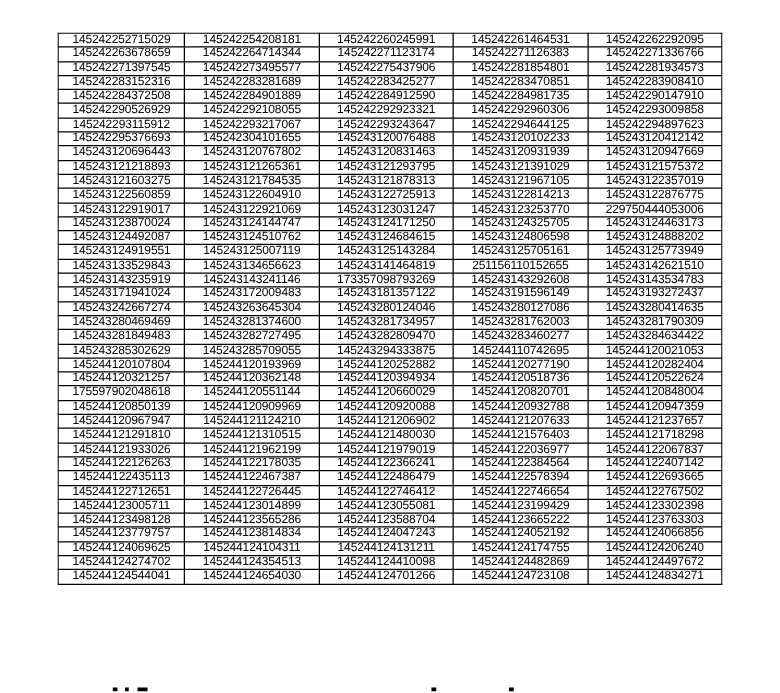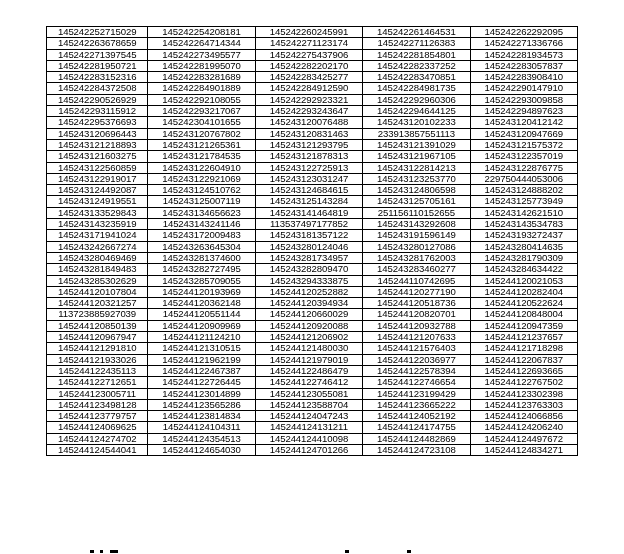--- a/index.html
+++ b/index.html
@@ -87,27 +87,20 @@
             <td>145242271336766</td>
           </tr>
           <tr>
             <td>145242271397545</td>
             <td>145242273495577</td>
             <td>145242275437906</td>
             <td>145242281854801</td>
             <td>145242281934573</td>
           </tr>
           <tr>
-            <td>145242281950721</td>
-            <td>145242281995070</td>
-            <td>145242282202170</td>
-            <td>145242282337252</td>
-            <td>145242283057837</td>
-          </tr>
-          <tr>
             <td>145242283152316</td>
             <td>145242283281689</td>
             <td>145242283425277</td>
             <td>145242283470851</td>
             <td>145242283908410</td>
           </tr>
           <tr>
             <td>145242284372508</td>
             <td>145242284901889</td>
             <td>145242284912590</td>
@@ -132,21 +125,21 @@
             <td>145242295376693</td>
             <td>145242304101655</td>
             <td>145243120076488</td>
             <td>145243120102233</td>
             <td>145243120412142</td>
           </tr>
           <tr>
             <td>145243120696443</td>
             <td>145243120767802</td>
             <td>145243120831463</td>
-            <td>233913857551113</td>
+            <td>145243120931939</td>
             <td>145243120947669</td>
           </tr>
           <tr>
             <td>145243121218893</td>
             <td>145243121265361</td>
             <td>145243121293795</td>
             <td>145243121391029</td>
             <td>145243121575372</td>
           </tr>
           <tr>
@@ -164,20 +157,27 @@
             <td>145243122876775</td>
           </tr>
           <tr>
             <td>145243122919017</td>
             <td>145243122921069</td>
             <td>145243123031247</td>
             <td>145243123253770</td>
             <td>229750444053006</td>
           </tr>
           <tr>
+            <td>145243123870024</td>
+            <td>145243124144747</td>
+            <td>145243124171250</td>
+            <td>145243124325705</td>
+            <td>145243124463173</td>
+          </tr>
+          <tr>
             <td>145243124492087</td>
             <td>145243124510762</td>
             <td>145243124684615</td>
             <td>145243124806598</td>
             <td>145243124888202</td>
           </tr>
           <tr>
             <td>145243124919551</td>
             <td>145243125007119</td>
             <td>145243125143284</td>
@@ -187,21 +187,21 @@
           <tr>
             <td>145243133529843</td>
             <td>145243134656623</td>
             <td>145243141464819</td>
             <td>251156110152655</td>
             <td>145243142621510</td>
           </tr>
           <tr>
             <td>145243143235919</td>
             <td>145243143241146</td>
-            <td>113537497177852</td>
+            <td>173357098793269</td>
             <td>145243143292608</td>
             <td>145243143534783</td>
           </tr>
           <tr>
             <td>145243171941024</td>
             <td>145243172009483</td>
             <td>145243181357122</td>
             <td>145243191596149</td>
             <td>145243193272437</td>
           </tr>
@@ -241,21 +241,21 @@
             <td>145244120282404</td>
           </tr>
           <tr>
             <td>145244120321257</td>
             <td>145244120362148</td>
             <td>145244120394934</td>
             <td>145244120518736</td>
             <td>145244120522624</td>
           </tr>
           <tr>
-            <td>113723885927039</td>
+            <td>175597902048618</td>
             <td>145244120551144</td>
             <td>145244120660029</td>
             <td>145244120820701</td>
             <td>145244120848004</td>
           </tr>
           <tr>
             <td>145244120850139</td>
             <td>145244120909969</td>
             <td>145244120920088</td>
             <td>145244120932788</td>
@@ -274,20 +274,27 @@
             <td>145244121480030</td>
             <td>145244121576403</td>
             <td>145244121718298</td>
           </tr>
           <tr>
             <td>145244121933026</td>
             <td>145244121962199</td>
             <td>145244121979019</td>
             <td>145244122036977</td>
             <td>145244122067837</td>
+          </tr>
+          <tr>
+            <td>145244122126263</td>
+            <td>145244122178035</td>
+            <td>145244122366241</td>
+            <td>145244122384564</td>
+            <td>145244122407142</td>
           </tr>
           <tr>
             <td>145244122435113</td>
             <td>145244122467387</td>
             <td>145244122486479</td>
             <td>145244122578394</td>
             <td>145244122693665</td>
           </tr>
           <tr>
             <td>145244122712651</td>

